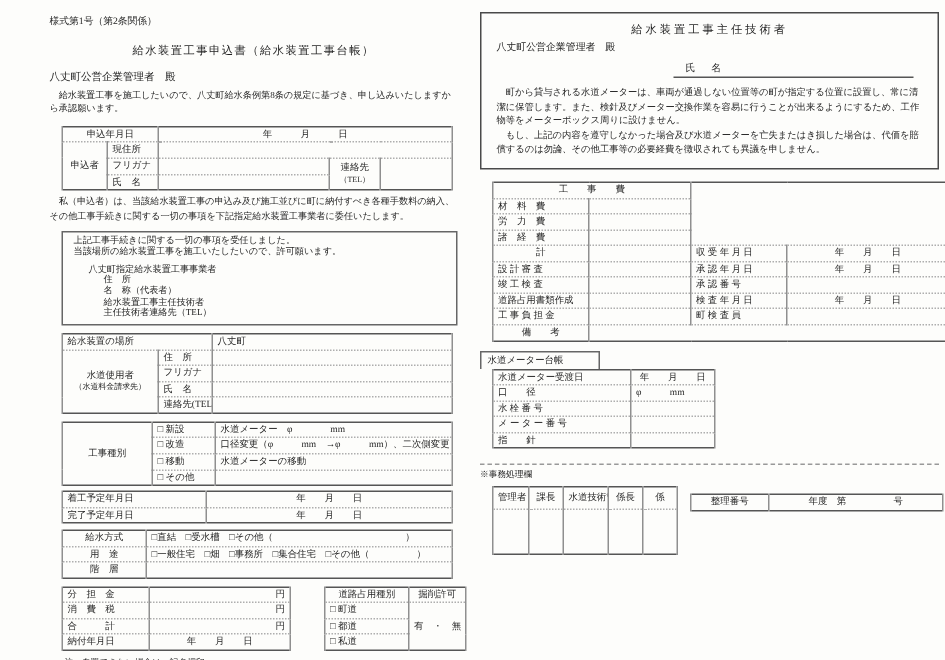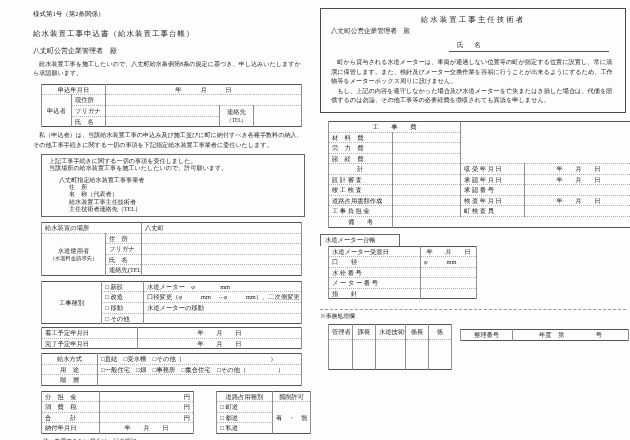--- a/index.html
+++ b/index.html
@@ -9,21 +9,21 @@
     background:#ffffff;
     font-family:"Liberation Serif","DejaVu Serif",serif;
     color:#1e1e1e;
   }
   .sheet { position:relative; width:630px; height:440px; background:#fdfdfb; overflow:hidden; }
 
   .pageL { position:absolute; left:33px; top:10px; width:272px; }
   .pageR { position:absolute; left:320px; top:8px;  width:306px; }
 
   .form-no { font-size:6.5px; }
-  .doc-title { font-size:7.5px; text-align:left; margin-top:10px; letter-spacing:1px; }
+  .doc-title { font-size:7.5px; text-align:center; margin-top:10px; letter-spacing:1px; }
   .addressee { font-size:7px; margin-top:7px; }
   .para { font-size:6.1px; line-height:1.55; margin-top:4px; }
 
   table.ft { border-collapse:collapse; table-layout:fixed; border:1px solid #555; margin-left:8px; }
   table.ft td {
     border:1px solid #8f8f8f;
     border-top:1px dotted #aeaeae; border-bottom:1px dotted #aeaeae;
     font-size:6.3px; padding:1px 3px; height:10px; line-height:1.2;
     overflow:hidden; white-space:nowrap; vertical-align:middle;
   }

